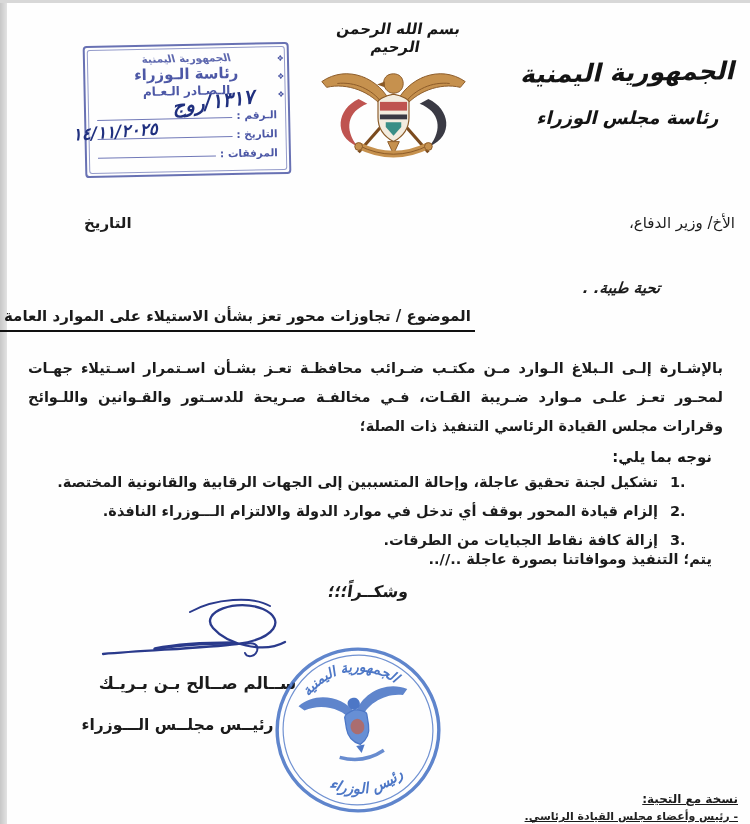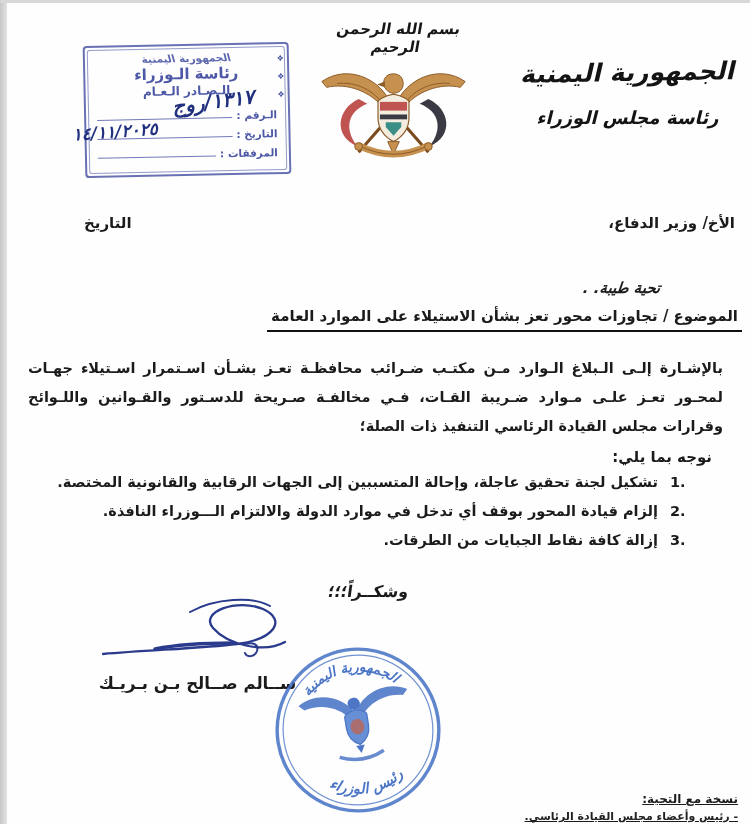--- a/index.html
+++ b/index.html
@@ -26,24 +26,24 @@
 
   
   .bismillah{position:absolute;left:312px;top:20px;width:170px;text-align:center;font-size:15px;font-weight:bold;
              transform:skewX(-10deg);color:#161616;}
   .emblem{position:absolute;left:316px;top:58px;}
   .hdr-right{position:absolute;right:6px;top:58px;width:230px;text-align:center;color:#141414;}
   .hdr-republic{font-size:25px;font-weight:bold;transform:skewX(-14deg) rotate(-1deg);}
   .hdr-office{font-size:18px;font-weight:bold;transform:skewX(-14deg);margin-top:20px;}
 
   
-  .addressee{position:absolute;right:15px;top:214px;font-size:15px;font-weight:bold;}
+  .addressee{position:absolute;right:15px;top:214px;font-size:15px;font-weight:normal;}
   .honorific{position:absolute;left:84px;top:214px;font-size:15px;font-weight:bold;}
   .salutation{position:absolute;right:90px;top:279px;font-size:15px;font-weight:bold;font-style:italic;transform:skewX(-6deg);}
-  .subject-wrap{position:absolute;left:0;right:8px;top:306px;text-align:right;}
+  .subject-wrap{position:absolute;left:0;right:8px;top:306px;text-align:left;}
   .subject{display:inline-block;font-size:15px;font-weight:bold;border-bottom:2.5px solid #111;padding:0 4px 5px;}
   .bodytext{position:absolute;right:27px;left:28px;top:354px;direction:rtl;font-size:14.5px;font-weight:bold;line-height:29px;}
   .bodyline{height:29px;overflow:hidden;text-align:justify;text-align-last:justify;}
   .bodyline.last{text-align:right;text-align-last:right;}
   .directive-intro{position:absolute;right:38px;top:448px;font-size:15px;font-weight:bold;margin-left:21px;}
   .directives{position:absolute;right:64px;left:28px;top:474px;direction:rtl;}
   .directive{display:flex;direction:rtl;gap:12px;font-size:14.5px;font-weight:bold;height:29px;}
   .dnum{min-width:16px;}
   .closing{position:absolute;right:38px;top:551px;font-size:14.5px;font-weight:bold;}
   .thanks{position:absolute;left:328px;top:582px;font-size:16px;font-weight:bold;transform:skewX(-8deg);letter-spacing:1px;}
@@ -150,29 +150,31 @@
     <div class="directive">
       <span class="dnum" dir="ltr">2.</span>
       <span>إلزام قيادة المحور بوقف أي تدخل في موارد الدولة والالتزام الـــوزراء النافذة.</span>
     </div>
     <div class="directive">
       <span class="dnum" dir="ltr">3.</span>
       <span>إزالة كافة نقاط الجبايات من الطرقات.</span>
     </div>
   </div>
 
+  <div class="closing">يتم؛ التنفيذ وموافاتنا بصورة عاجلة ..//..</div>
   <div class="thanks">وشكــراً؛؛؛</div>
 
   <svg class="sig-svg" width="215" height="88" viewBox="0 0 215 88">
     <path d="M8,62 C55,58 110,56 142,52 C180,47 192,28 168,17 C142,6 104,20 118,36 C132,52 168,62 190,50" fill="none" stroke="#2a3a8c" stroke-width="2.3" stroke-linecap="round"></path>
     <path d="M95,20 C120,6 158,4 175,14" fill="none" stroke="#2a3a8c" stroke-width="2" stroke-linecap="round"></path>
     <path d="M150,52 c8,-2 14,0 12,7 c-2,6 -10,7 -12,2" fill="none" stroke="#2a3a8c" stroke-width="2" stroke-linecap="round"></path>
     <path d="M60,57 c20,-4 50,-6 78,-6" fill="none" stroke="#2a3a8c" stroke-width="3.5" stroke-linecap="round"></path>
   </svg>
   <div class="signer-name">ســالم صــالح بـن بـريـك</div>
+  <div class="signer-title">رئيــس مجلــس الـــوزراء</div>
 
   <svg class="seal-svg" width="172" height="172" viewBox="0 0 200 200">
     <circle cx="100" cy="100" r="94" fill="none" stroke="#3e6cc2" stroke-width="4" opacity="0.9"></circle>
     <circle cx="100" cy="100" r="87" fill="none" stroke="#3e6cc2" stroke-width="1.4" opacity="0.8"></circle>
     <defs>
       <path id="sealTop" d="M28,104 a72,72 0 0 1 144,0" fill="none"></path>
       <path id="sealBot" d="M22,96 a78,78 0 0 0 156,0" fill="none"></path>
     </defs>
     <text fill="#3e6cc2" font-size="16" font-weight="bold" font-style="italic">
       <textPath href="#sealTop" startOffset="50%" text-anchor="middle">الجمهورية اليمنية</textPath>

